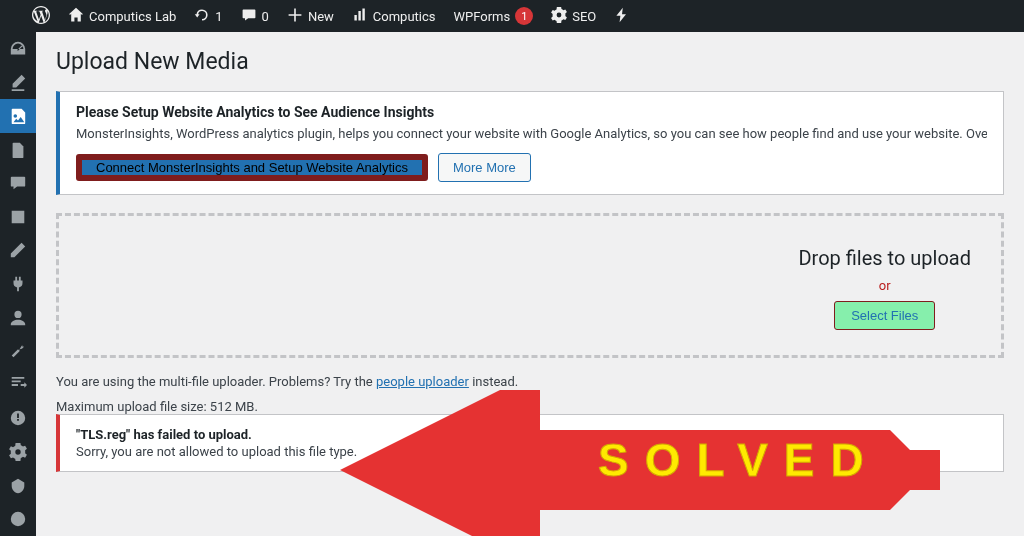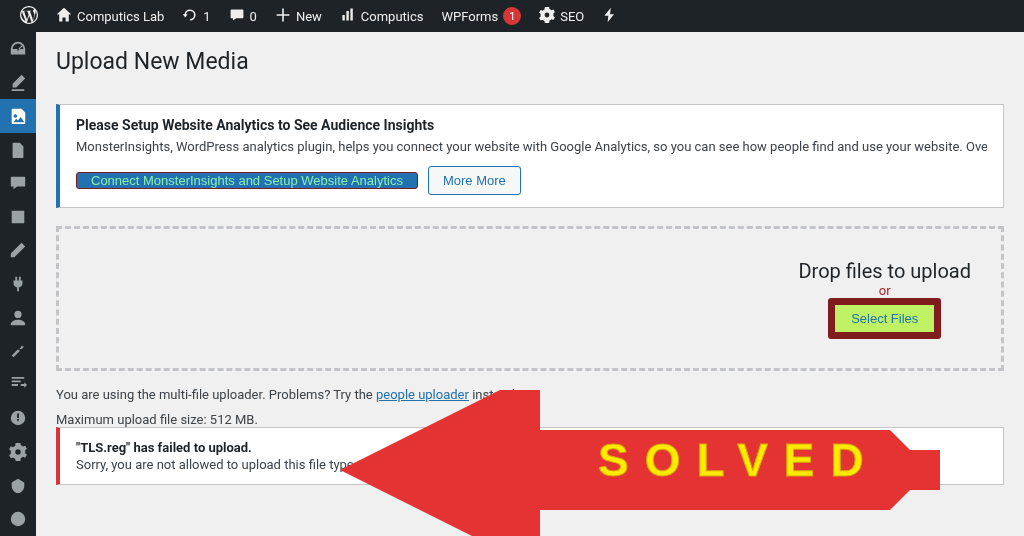--- a/index.html
+++ b/index.html
@@ -13,21 +13,21 @@
       position: relative;
     }
 
     
     .admin-bar {
       height: 32px;
       background: #1d2327;
       color: #c3c4c7;
       display: flex;
       align-items: center;
-      padding: 0 12px;
+      padding: 0 24px;
       font-size: 13px;
       gap: 2px;
     }
     .admin-bar-item {
       display: flex;
       align-items: center;
       gap: 5px;
       padding: 0 8px;
       height: 32px;
       cursor: pointer;
@@ -101,29 +101,28 @@
       padding: 6px 0 16px 0;
     }
 
     
     .mi-notice {
       background: #fff;
       border: 1px solid #c3c4c7;
       border-left: 4px solid #2271b1;
       padding: 12px 16px;
       margin-bottom: 18px;
-      margin-top: 13px;
     }
     .mi-notice-title { font-weight: 700; color: #1d2327; margin-bottom: 6px; font-size: 14px; }
     .mi-notice-text { color: #3c434a; margin-bottom: 12px; font-size: 13px; white-space: nowrap; overflow: hidden; }
     .mi-notice-actions { display: flex; gap: 10px; align-items: center; }
     .btn-primary {
       background: #2271b1;
-      color: #86efac;
-      border: 1px solid #7f1d1d;
+      color: #000000;
+      border: 6px solid #7f1d1d;
       border-radius: 3px;
       padding: 0 14px;
       font-size: 13px;
       cursor: pointer;
     }
     .btn-secondary {
       background: #f6f7f7;
       color: #2271b1;
       border: 1px solid #2271b1;
       border-radius: 3px;
@@ -141,28 +140,29 @@
       margin-bottom: 16px;
     }
     .dropzone-inner {
       position: absolute;
       right: 30px;
       top: 30px;
       text-align: center;
       display: flex;
       flex-direction: column;
       align-items: center;
+      gap: 8px;
       margin-left: 28px;
     }
     .dropzone-title { font-size: 20px; color: #1d2327; }
     .dropzone-or { font-size: 13px; color: #b91c1c; }
     .btn-select {
-      background: #bef264;
+      background: #86efac;
       color: #2271b1;
-      border: 7px solid #7f1d1d;
+      border: 1px solid #7f1d1d;
       border-radius: 3px;
       padding: 6px 16px;
       font-size: 13px;
       cursor: pointer;
     }
 
     .uploader-info { color: #3c434a; font-size: 13px; margin-bottom: 10px; }
     .uploader-info a { color: #2271b1; text-decoration: underline; }
     .max-size { color: #3c434a; font-size: 13px; }
 

